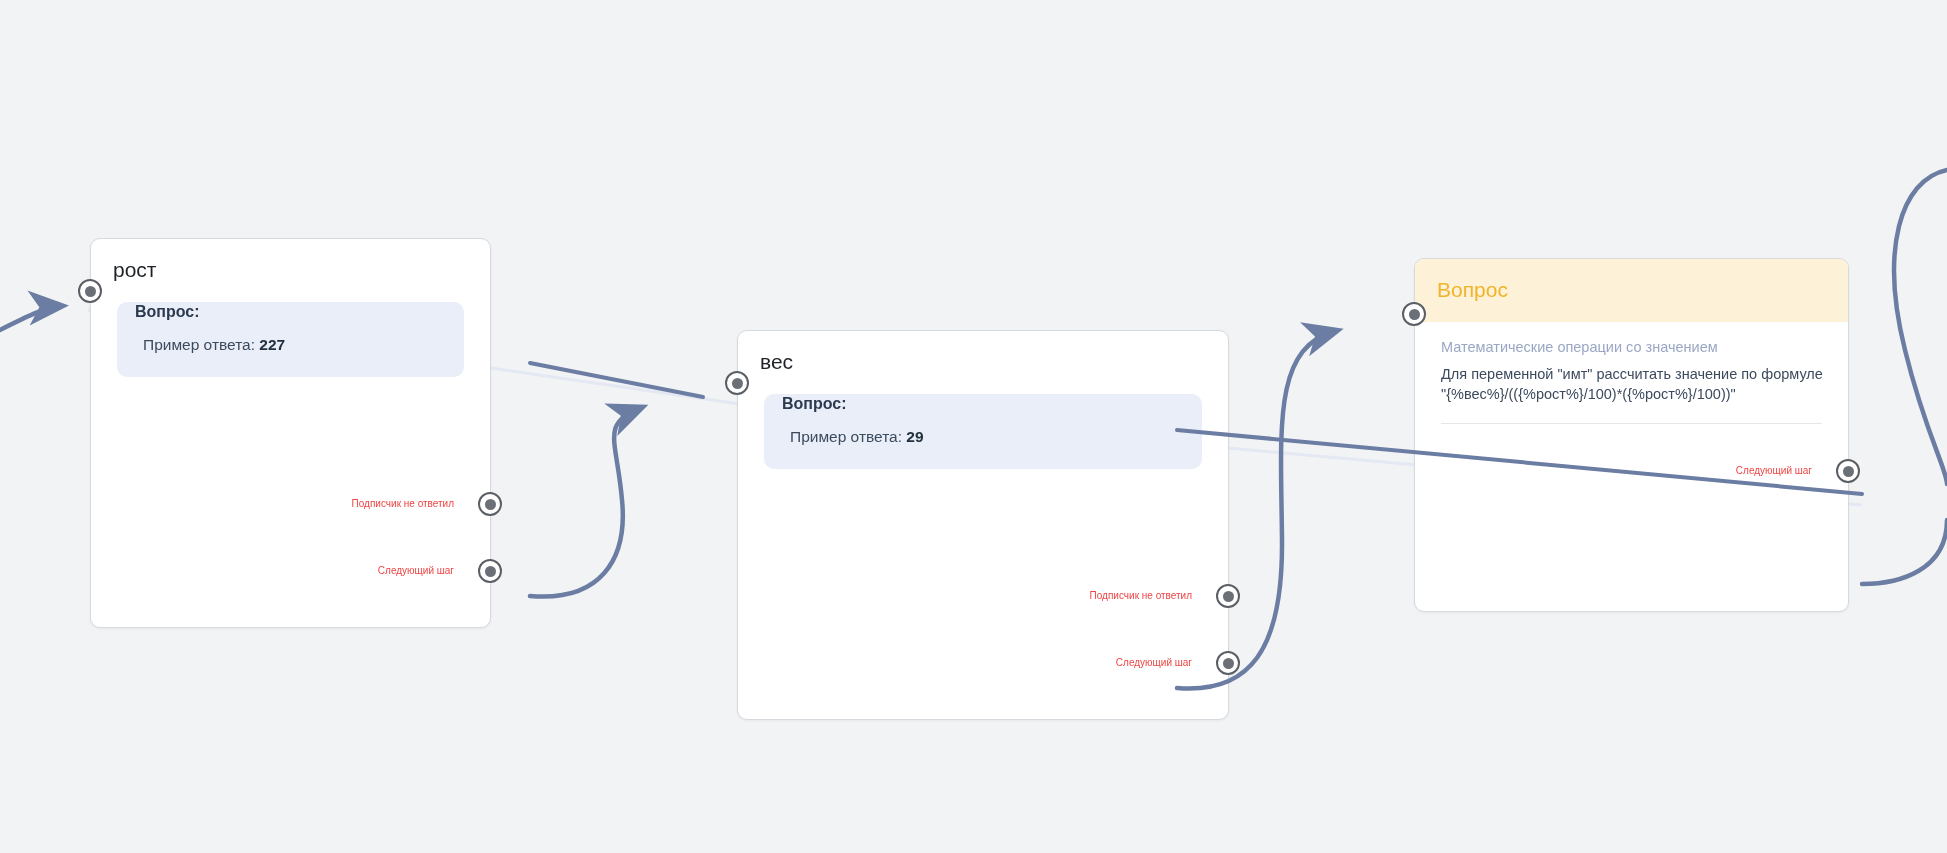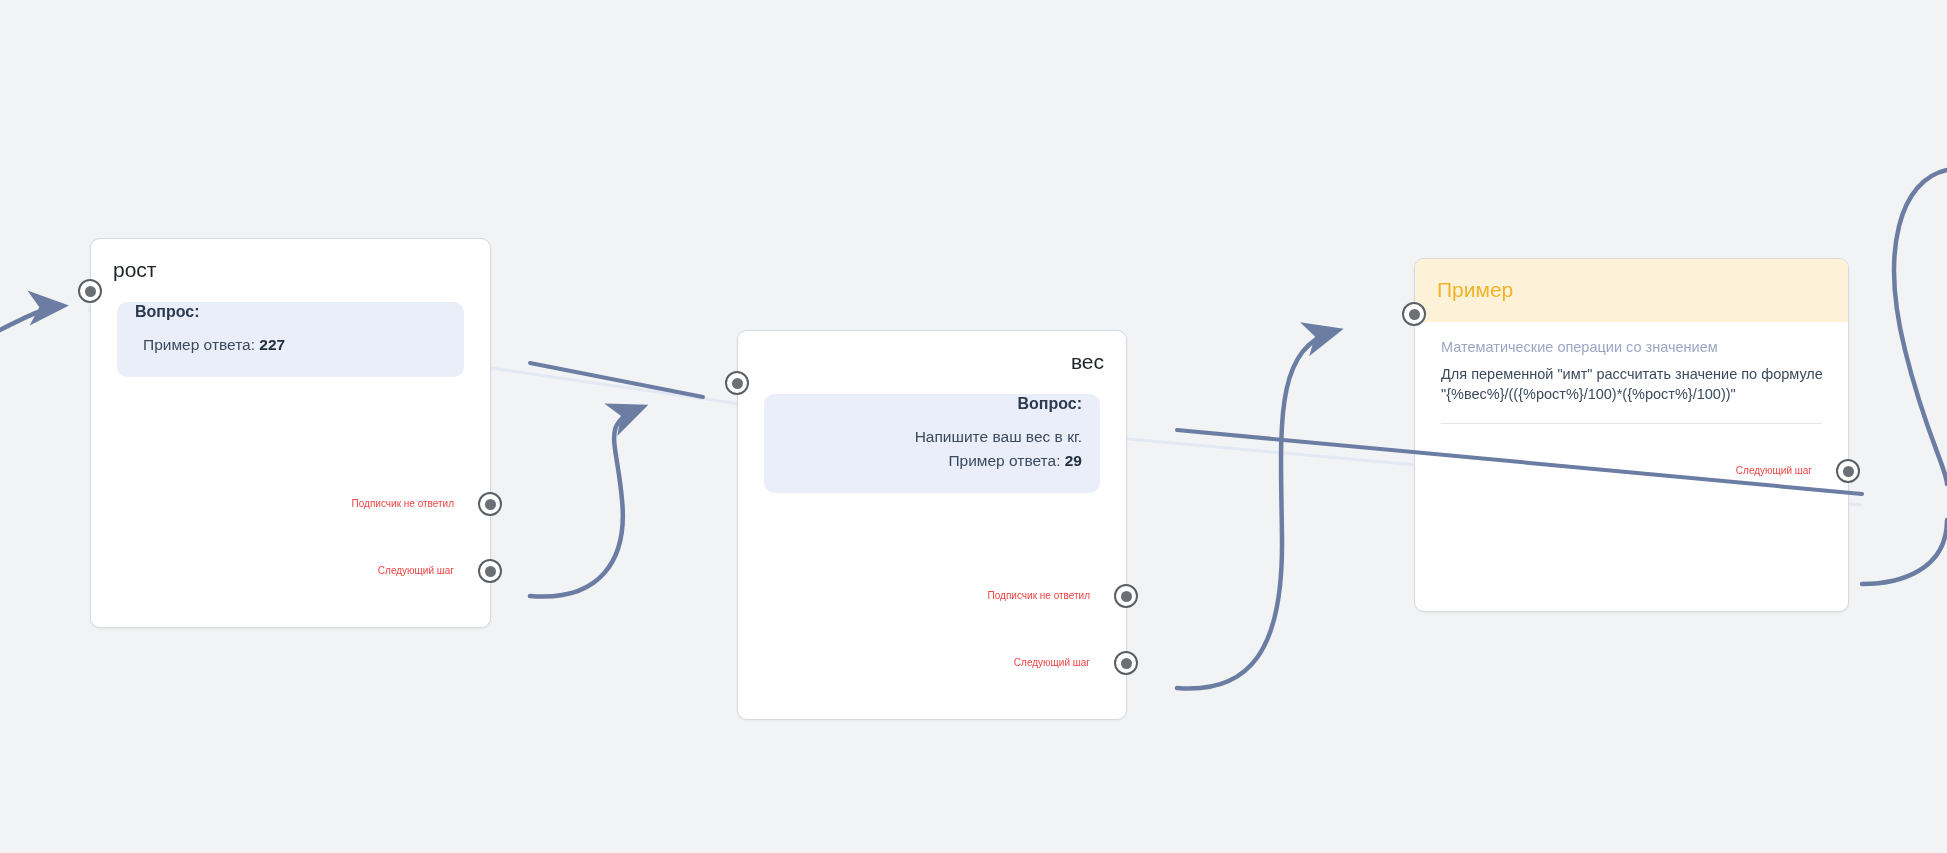--- a/index.html
+++ b/index.html
@@ -187,28 +187,27 @@
       <span class="port-label">Подписчик не ответил</span>
       <span class="port-dot"></span>
     </div>
 
     <div class="port-row" style="top:320px; right:0px;">
       <span class="port-label">Следующий шаг</span>
       <span class="port-dot"></span>
     </div>
   </div>
 
-  <div class="node" id="node-ves" style="left:737px; top:330px; width:390px; height:390px;text-align:right;">
+  <div class="node" id="node-ves" style="left:737px; top:330px; width:492px; height:390px;">
 
     <div class="node-title">вес</div>
 
     <div class="node-body">
       <div class="msg-bubble">
         <div class="msg-label">Вопрос:</div>
-        <div class="msg-line">Напишите ваш вес в кг.</div>
         <div class="msg-line">
           <span>Пример ответа: </span><b>29</b>
         </div>
       </div>
     </div>
 
     <div class="port-dot inlet" style="left:-13px; top:40px;"></div>
 
     <div class="port-row" style="top:253px; right:0px;">
       <span class="port-label">Подписчик не ответил</span>
@@ -217,21 +216,21 @@
 
     <div class="port-row" style="top:320px; right:0px;">
       <span class="port-label">Следующий шаг</span>
       <span class="port-dot"></span>
     </div>
   </div>
 
   <div class="node" id="node-raschet" style="left:1414px; top:258px; width:435px; height:354px;">
 
     <div class="node-header-accent">
-      <div class="node-title-accent">Пример</div>
+      <div class="node-title-accent">Вопрос</div>
     </div>
 
     <div class="node-body">
       <div class="action-block">
         <div class="action-kind">Математические операции со значением</div>
         <div class="action-text">Для переменной "имт" рассчитать значение по формуле "{%вес%}/(({%рост%}/100)*({%рост%}/100))"</div>
       </div>
       <div class="node-divider"></div>
     </div>
 

